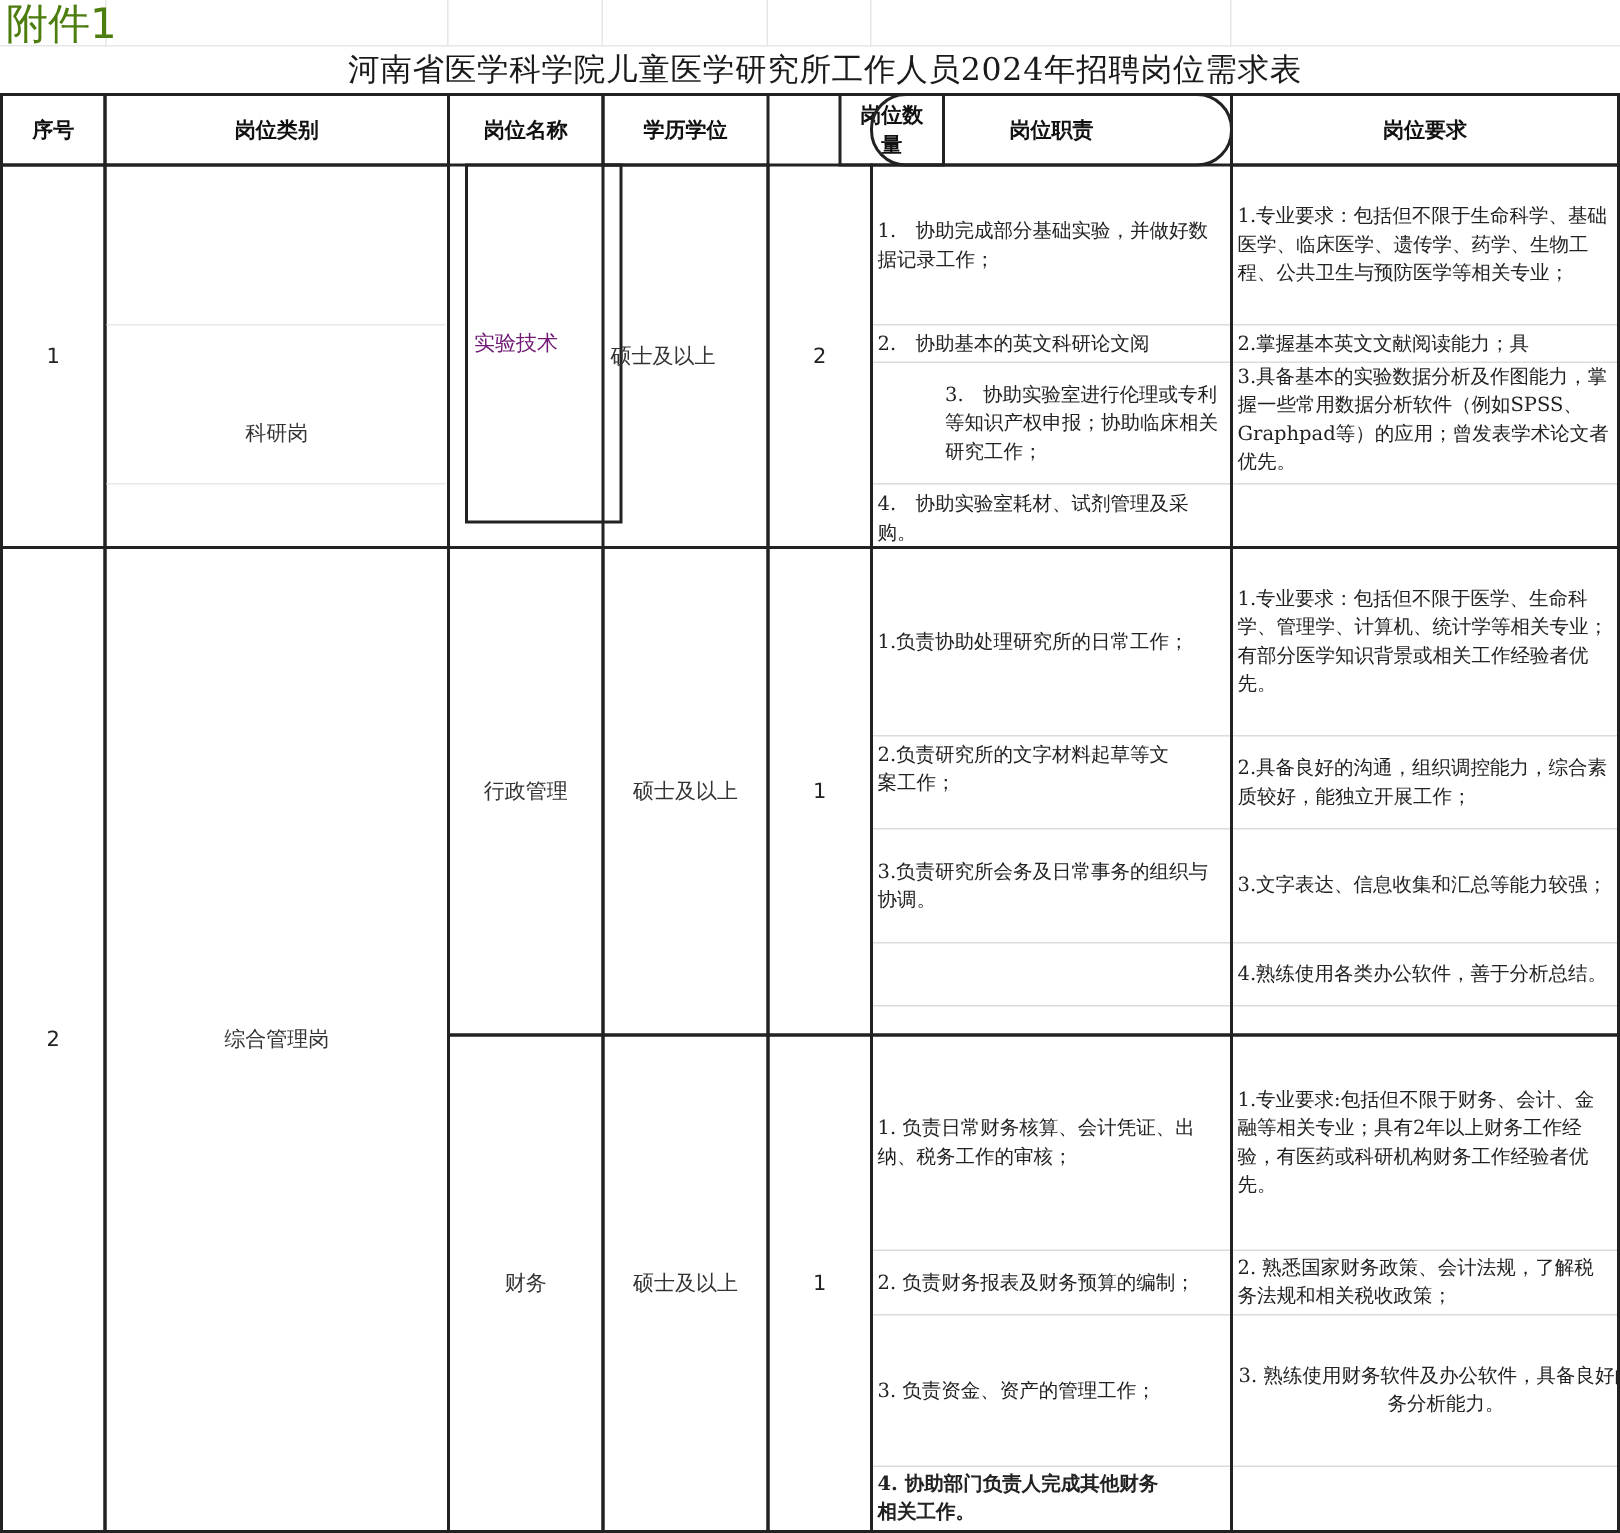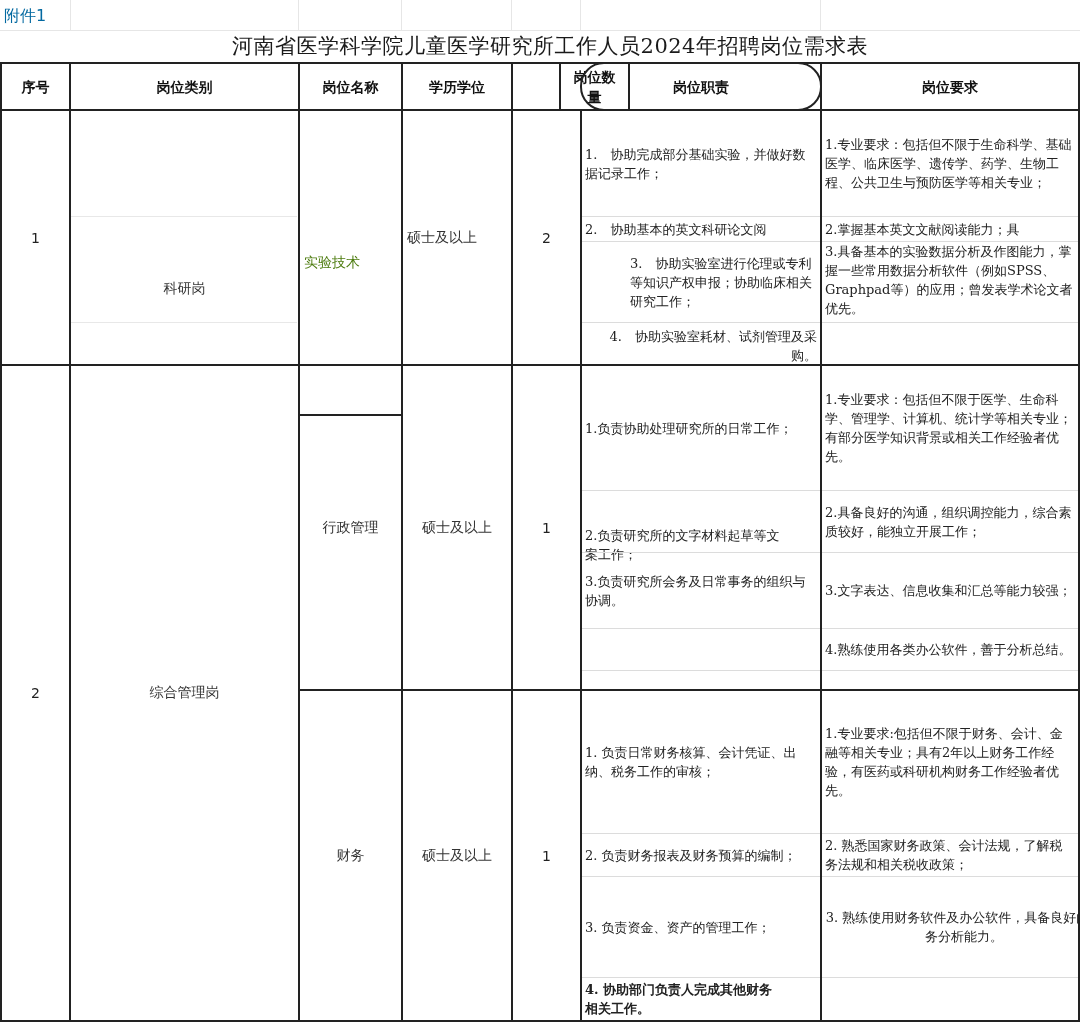--- a/index.html
+++ b/index.html
@@ -2,21 +2,21 @@
 <html><head>
 <meta charset="utf-8">
 <style>
   * { box-sizing: border-box; margin: 0; padding: 0; }
   html, body { width: 1080px; height: 1022px; background: #ffffff; overflow: hidden; }
   body { position: relative; font-family: "DejaVu Sans", "Liberation Sans", sans-serif; color: #1a1a1a; }
 
   .grid-line-v { position: absolute; top: 0; height: 30px; width: 1px; background: #e6e6e6; }
   .grid-line-h { position: absolute; left: 0; width: 1080px; height: 1px; background: #e6e6e6; }
 
-  .attachment-label { position: absolute; left: 4px; top: 2px; font-size: 16px; line-height: 28px; color: #0369a1; }
+  .attachment-label { position: absolute; left: 4px; top: 2px; font-size: 28px; line-height: 28px; color: #4d7c0f; }
   .doc-title { position: absolute; left: 0; top: 31px; width: 1080px; text-align: center; font-family: "DejaVu Serif", "Liberation Serif", serif; font-size: 21px; line-height: 30px; color: #1a1a1a; letter-spacing: 0.5px; padding-left: 20px; }
 
   .cell { position: absolute; display: flex; align-items: center; justify-content: center; text-align: center; }
   .hdr { font-weight: bold; font-size: 14px; color: #111; line-height: 20px; }
   .b { border: 2px solid #222; }
   .txt { font-size: 14px; color: #222; }
   .txt-left { justify-content: flex-start; text-align: left; padding-left: 4px; }
   .serif { font-family: "DejaVu Serif", "Liberation Serif", serif; font-size: 13px; line-height: 19px; color: #222; }
   .sub { position: absolute; display: flex; align-items: center; padding: 0 3px; text-align: left; }
   .sub-sep { position: absolute; height: 1px; background: #dcdcdc; }
@@ -44,54 +44,54 @@
 <div class="cell b hdr" style="left:298px;top:62px;width:105px;height:49px;">岗位名称</div>
 <div class="cell b hdr" style="left:401px;top:62px;width:112px;height:49px;">学历学位</div>
 <div class="cell b hdr" style="left:511px;top:62px;width:71px;height:49px;padding:0 8px;margin-left:48px;">岗位数量</div>
 <div class="cell b hdr" style="left:580px;top:62px;width:242px;height:49px;border-radius:24px;">岗位职责</div>
 <div class="cell b hdr" style="left:820px;top:62px;width:260px;height:49px;">岗位要求</div>
 
 <div class="cell b txt" style="left:0;top:109px;width:71px;height:257px;">1</div>
 <div class="cell b txt" style="left:69px;top:109px;width:231px;height:257px;padding-top:102px;color:#333;">科研岗</div>
 <div class="inner-faint" style="left:71px;top:216px;width:226px;"></div>
 <div class="inner-faint" style="left:71px;top:322px;width:226px;"></div>
-<div class="cell b txt txt-left" style="left:298px;top:109px;width:105px;height:307px;color:#4d7c0f;">实验技术</div>
+<div class="cell b txt txt-left" style="left:310px;top:109px;width:105px;height:240px;color:#701a75;">实验技术</div>
 <div class="cell b txt txt-left" style="left:401px;top:109px;width:112px;height:257px;color:#333;">硕士及以上</div>
 <div class="cell b txt" style="left:511px;top:109px;width:71px;height:257px;">2</div>
 <div class="b" style="position:absolute;left:580px;top:109px;width:242px;height:257px;"></div>
 <div class="b" style="position:absolute;left:820px;top:109px;width:260px;height:257px;"></div>
 
 <div class="sub serif" style="left:582px;top:111px;width:238px;height:105px;">1.　协助完成部分基础实验，并做好数据记录工作；</div>
 <div class="sub-sep" style="left:582px;top:216px;width:238px;"></div>
 <div class="sub serif" style="left:582px;top:217px;width:238px;height:24px;overflow:hidden;white-space:nowrap;">2.　协助基本的英文科研论文阅</div>
 <div class="sub-sep" style="left:582px;top:241px;width:238px;"></div>
 <div class="sub serif" style="left:582px;top:242px;width:238px;height:80px;padding-left:48px;">3.　协助实验室进行伦理或专利等知识产权申报；协助临床相关研究工作；</div>
 <div class="sub-sep" style="left:582px;top:322px;width:238px;"></div>
-<div class="sub serif" style="left:582px;top:323px;width:238px;height:42px;align-items:flex-end;text-align:right;">4.　协助实验室耗材、试剂管理及采购。</div>
+<div class="sub serif" style="left:582px;top:323px;width:238px;height:42px;align-items:flex-end;">4.　协助实验室耗材、试剂管理及采购。</div>
 
 <div class="sub serif" style="left:822px;top:111px;width:256px;height:105px;">1.专业要求：包括但不限于生命科学、基础医学、临床医学、遗传学、药学、生物工程、公共卫生与预防医学等相关专业；</div>
 <div class="sub-sep" style="left:822px;top:216px;width:256px;"></div>
 <div class="sub serif" style="left:822px;top:217px;width:256px;height:24px;overflow:hidden;white-space:nowrap;">2.掌握基本英文文献阅读能力；具</div>
 <div class="sub-sep" style="left:822px;top:241px;width:256px;"></div>
 <div class="sub serif" style="left:822px;top:242px;width:256px;height:80px;align-items:flex-start;">3.具备基本的实验数据分析及作图能力，掌握一些常用数据分析软件（例如SPSS、Graphpad等）的应用；曾发表学术论文者优先。</div>
 <div class="sub-sep" style="left:822px;top:322px;width:256px;"></div>
 <div class="sub serif" style="left:822px;top:323px;width:256px;height:42px;"></div>
 
 <div class="cell b txt" style="left:0;top:364px;width:71px;height:658px;">2</div>
 <div class="cell b txt" style="left:69px;top:364px;width:231px;height:658px;color:#333;">综合管理岗</div>
 
 <div class="cell b txt" style="left:298px;top:364px;width:105px;height:327px;color:#333;">行政管理</div>
 <div class="cell b txt" style="left:401px;top:364px;width:112px;height:327px;color:#333;">硕士及以上</div>
 <div class="cell b txt" style="left:511px;top:364px;width:71px;height:327px;">1</div>
 <div class="b" style="position:absolute;left:580px;top:364px;width:242px;height:327px;"></div>
 <div class="b" style="position:absolute;left:820px;top:364px;width:260px;height:327px;"></div>
 
 <div class="sub serif" style="left:582px;top:366px;width:238px;height:124px;">1.负责协助处理研究所的日常工作；</div>
 <div class="sub-sep" style="left:582px;top:490px;width:238px;"></div>
-<div class="sub serif" style="left:582px;top:514px;width:208px;height:61px;">2.负责研究所的文字材料起草等文案工作；</div>
+<div class="sub serif" style="left:582px;top:482px;width:208px;height:61px;">2.负责研究所的文字材料起草等文案工作；</div>
 <div class="sub-sep" style="left:582px;top:552px;width:238px;"></div>
 <div class="sub serif" style="left:582px;top:553px;width:238px;height:75px;">3.负责研究所会务及日常事务的组织与协调。</div>
 <div class="sub-sep" style="left:582px;top:628px;width:238px;"></div>
 <div class="sub serif" style="left:582px;top:629px;width:238px;height:41px;"></div>
 <div class="sub-sep" style="left:582px;top:670px;width:238px;"></div>
 
 <div class="sub serif" style="left:822px;top:366px;width:256px;height:124px;">1.专业要求：包括但不限于医学、生命科学、管理学、计算机、统计学等相关专业；有部分医学知识背景或相关工作经验者优先。</div>
 <div class="sub-sep" style="left:822px;top:490px;width:256px;"></div>
 <div class="sub serif" style="left:822px;top:491px;width:256px;height:61px;">2.具备良好的沟通，组织调控能力，综合素质较好，能独立开展工作；</div>
 <div class="sub-sep" style="left:822px;top:552px;width:256px;"></div>

